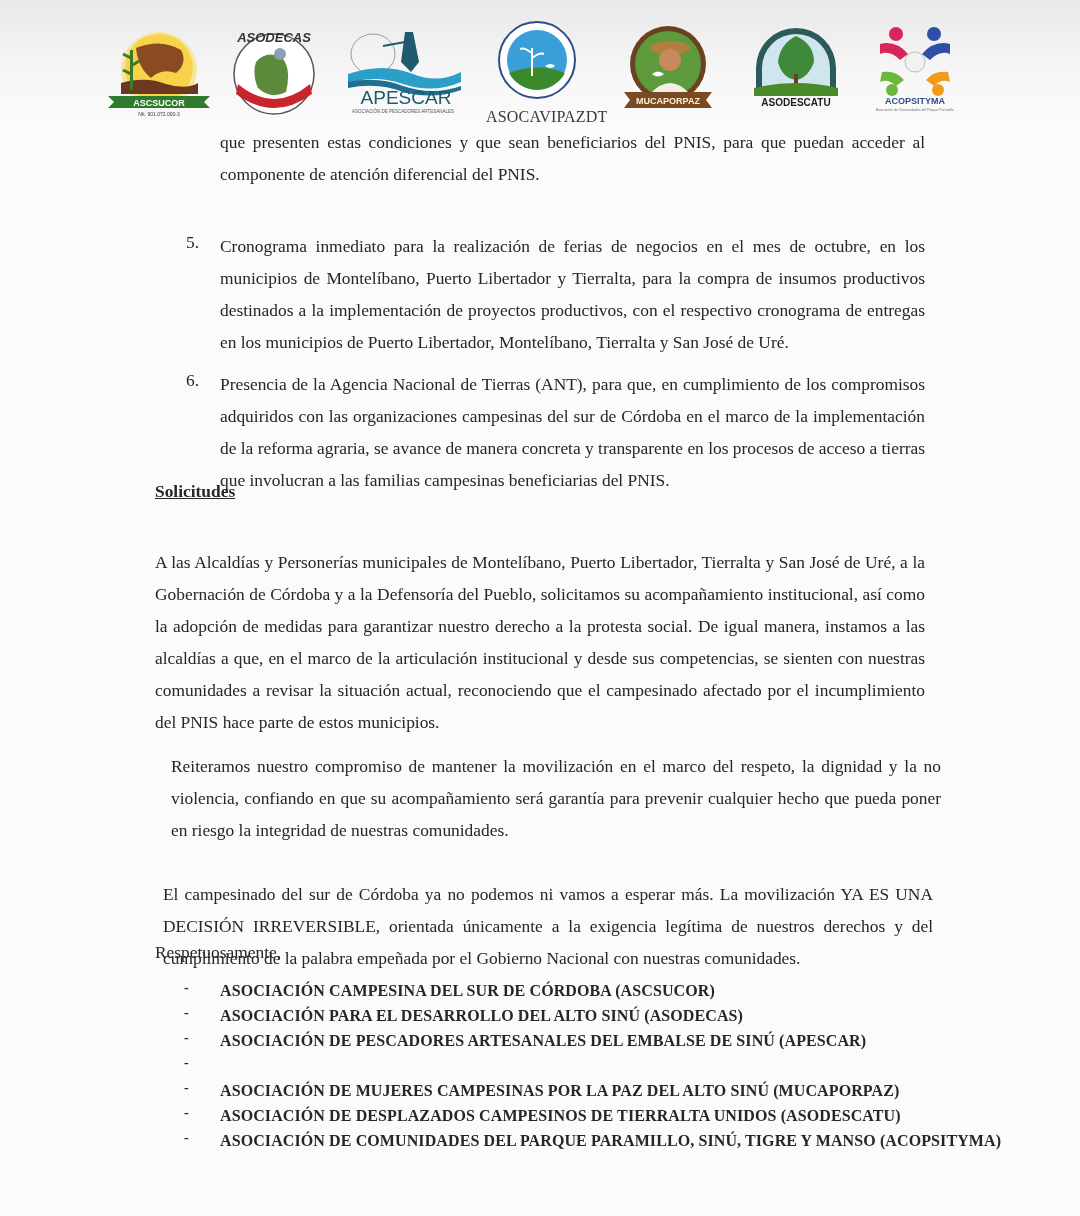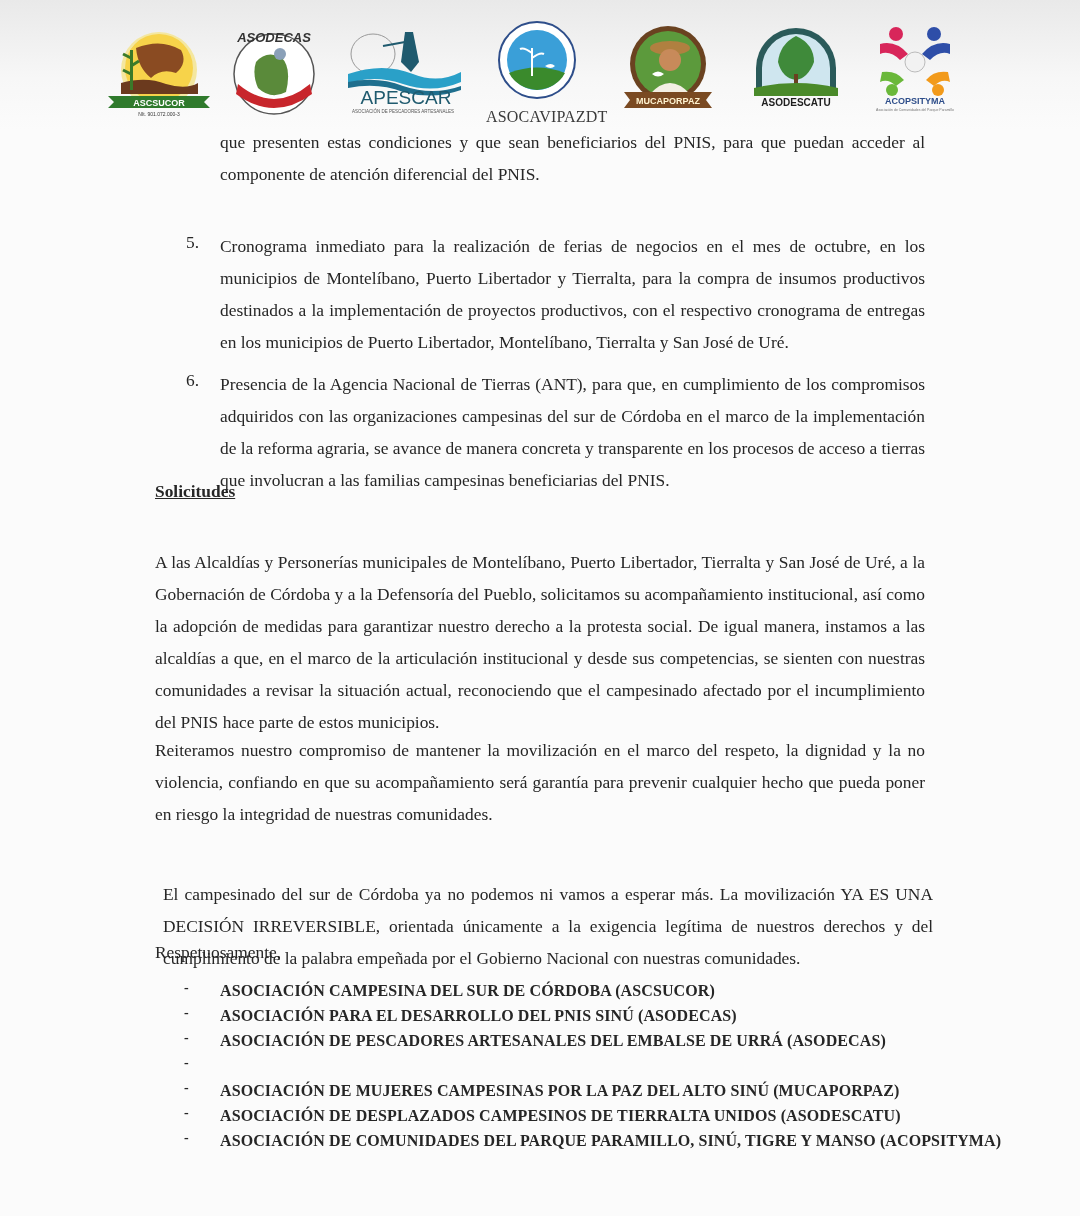--- a/index.html
+++ b/index.html
@@ -146,38 +146,38 @@
   <span class="list-num" style="left:186px; top:230px;">5.</span>
   <p class="para" style="left:220px; top:230px; width:705px; margin:0;">Cronograma inmediato para la realización de ferias de negocios en el mes de octubre, en los municipios de Montelíbano, Puerto Libertador y Tierralta, para la compra de insumos productivos destinados a la implementación de proyectos productivos, con el respectivo cronograma de entregas en los municipios de Puerto Libertador, Montelíbano, Tierralta y San José de Uré.</p>
 
   <span class="list-num" style="left:186px; top:368px;">6.</span>
   <p class="para" style="left:220px; top:368px; width:705px; margin:0;">Presencia de la Agencia Nacional de Tierras (ANT), para que, en cumplimiento de los compromisos adquiridos con las organizaciones campesinas del sur de Córdoba en el marco de la implementación de la reforma agraria, se avance de manera concreta y transparente en los procesos de acceso a tierras que involucran a las familias campesinas beneficiarias del PNIS.</p>
 
   <div class="heading" style="left:155px; top:479px;text-decoration:underline;">Solicitudes</div>
 
   <p class="para" style="left:155px; top:546px; width:770px; margin:0;">A las Alcaldías y Personerías municipales de Montelíbano, Puerto Libertador, Tierralta y San José de Uré, a la Gobernación de Córdoba y a la Defensoría del Pueblo, solicitamos su acompañamiento institucional, así como la adopción de medidas para garantizar nuestro derecho a la protesta social. De igual manera, instamos a las alcaldías a que, en el marco de la articulación institucional y desde sus competencias, se sienten con nuestras comunidades a revisar la situación actual, reconociendo que el campesinado afectado por el incumplimiento del PNIS hace parte de estos municipios.</p>
 
-  <p class="para" style="left:155px; top:734px; width:770px; margin:0;">Reiteramos nuestro compromiso de mantener la movilización en el marco del respeto, la dignidad y la no violencia, confiando en que su acompañamiento será garantía para prevenir cualquier hecho que pueda poner en riesgo la integridad de nuestras comunidades.</p>
+  <p class="para" style="left:155px; top:734px; width:770px; margin:16px;">Reiteramos nuestro compromiso de mantener la movilización en el marco del respeto, la dignidad y la no violencia, confiando en que su acompañamiento será garantía para prevenir cualquier hecho que pueda poner en riesgo la integridad de nuestras comunidades.</p>
 
   <p class="para" style="left:155px; top:870px; width:770px; margin:8px;">El campesinado del sur de Córdoba ya no podemos ni vamos a esperar más. La movilización YA ES UNA DECISIÓN IRREVERSIBLE, orientada únicamente a la exigencia legítima de nuestros derechos y del cumplimiento de la palabra empeñada por el Gobierno Nacional con nuestras comunidades.</p>
 
   <div class="para" style="left:155px; top:936px; width:300px;">Respetuosamente,</div>
 
   <div class="signers">
     <div class="signer" style="top:2px;">
       <span class="bullet">-</span>
       <span class="name">ASOCIACIÓN CAMPESINA DEL SUR DE CÓRDOBA (ASCSUCOR)</span>
     </div>
     <div class="signer" style="top:27px;">
       <span class="bullet">-</span>
-      <span class="name">ASOCIACIÓN PARA EL DESARROLLO DEL PNIS SINÚ (ASODECAS)</span>
+      <span class="name">ASOCIACIÓN PARA EL DESARROLLO DEL ALTO SINÚ (ASODECAS)</span>
     </div>
     <div class="signer" style="top:52px;">
       <span class="bullet">-</span>
-      <span class="name">ASOCIACIÓN DE PESCADORES ARTESANALES DEL EMBALSE DE URRÁ (ASODECAS)</span>
+      <span class="name">ASOCIACIÓN DE PESCADORES ARTESANALES DEL EMBALSE DE SINÚ (APESCAR)</span>
     </div>
     <div class="signer" style="top:77px;">
       <span class="bullet">-</span>
     </div>
     <div class="signer" style="top:102px;">
       <span class="bullet">-</span>
       <span class="name">ASOCIACIÓN DE MUJERES CAMPESINAS POR LA PAZ DEL ALTO SINÚ (MUCAPORPAZ)</span>
     </div>
     <div class="signer" style="top:127px;">
       <span class="bullet">-</span>

